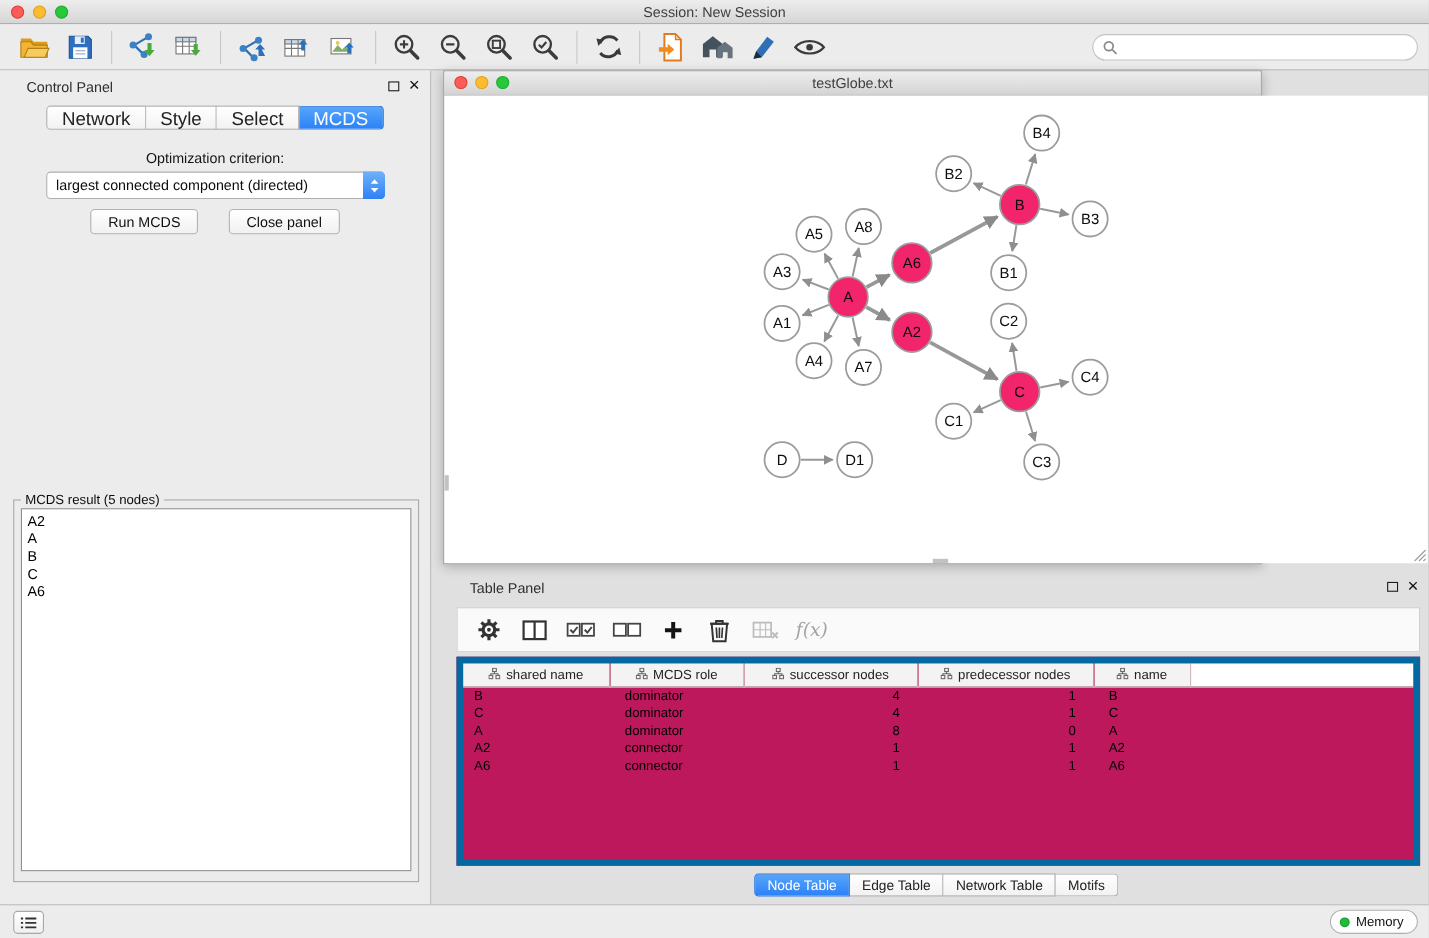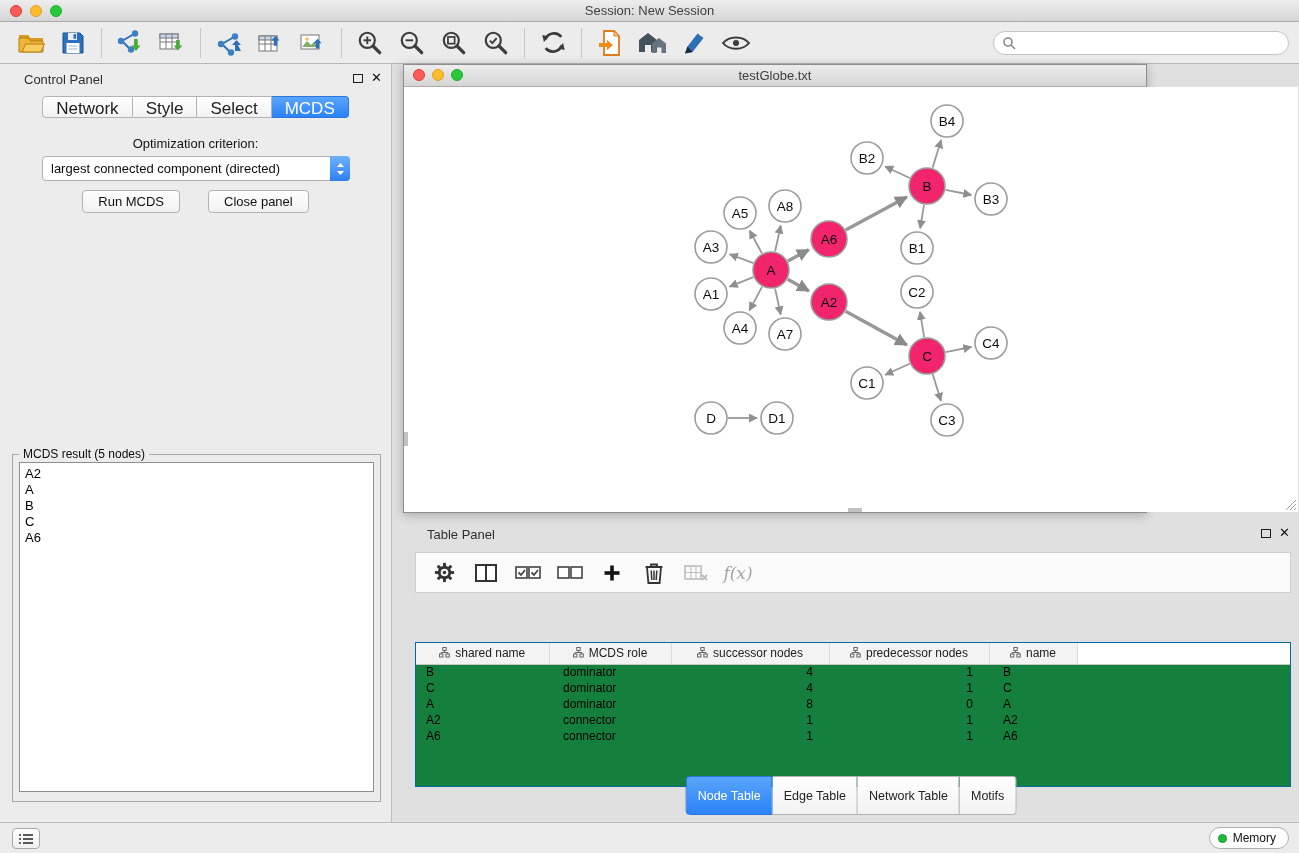--- a/index.html
+++ b/index.html
@@ -36,21 +36,21 @@
   .panel-float { position:absolute; right:28px; top:10px; width:10px; height:9px; border:1.5px solid #1d1d1d; }
   .panel-close { position:absolute; right:9px; top:6px; font-size:13px; font-weight:bold; color:#101010; }
   .seg-row { display:flex; justify-content:center; }
   #control-tabs { position:absolute; top:32px; left:0; width:100%; }
   .seg-btn { font-size:17px; color:#222; background:linear-gradient(#ffffff,#f2f2f2);
              border:1px solid #b3b3b3; border-left:none; padding:2px 13px; height:22px; cursor:default;
              font-family:"Liberation Sans",sans-serif; }
   .seg-btn:first-child { border-left:1px solid #b3b3b3; border-radius:4px 0 0 4px; }
   .seg-btn:last-child  { border-radius:0 4px 4px 0; }
   .seg-btn.active { background:linear-gradient(#58a5fa,#2c82f7); border-color:#2a76dd; color:#fff; }
-  .seg-sm .seg-btn { font-size:12.5px; height:39px; padding:1px 11px; }
+  .seg-sm .seg-btn { font-size:12.5px; height:21px; padding:1px 11px; }
   .opt-label { position:absolute; top:72px; width:100%; text-align:center; font-size:13px; color:#151515; }
   .dropdown { position:absolute; top:92px; left:42px; width:308px; height:25px; background:#fff;
               border:1px solid #b0b0b0; border-radius:4px; display:flex; align-items:center; }
   .dropdown-text { flex:1; font-size:13px; padding-left:8px; color:#0d0d0d; white-space:nowrap; overflow:hidden; }
   .dropdown-stepper { width:20px; height:25px; margin:-1px -1px -1px 0; border-radius:0 4px 4px 0;
                       background:linear-gradient(#6fb1fb,#2d80f5); display:flex; align-items:center; justify-content:center; }
   .btn-row { position:absolute; top:126px; width:100%; display:flex; justify-content:center; gap:28px; }
   .mac-btn { font-size:13px; color:#101010; background:linear-gradient(#ffffff,#f1f1f1);
              border:1px solid #b3b3b3; border-radius:4px; height:23px; padding:0 15px; cursor:default;
              font-family:"Liberation Sans",sans-serif; }
@@ -71,22 +71,22 @@
   .scroll-mark-h { position:absolute; bottom:0; left:444px; width:14px; height:4px; background:#c2c2c2; }
   .grip { position:absolute; right:1px; bottom:1px; }
 
   
   #table-panel { position:absolute; left:403px; top:519px; width:896px; height:303px; }
   #table-toolbar { position:absolute; top:33px; left:12px; right:8px; height:41px; background:#fafafa;
                    border:1px solid #cfcfcf; display:flex; align-items:center; padding-left:10px; gap:6px; }
   .tt-btn { width:36px; height:34px; display:flex; align-items:center; justify-content:center;
             background:none; border:none; cursor:default; }
   .fx { font-family:"DejaVu Serif",serif; font-style:italic; font-size:17px; color:#a3a3a3; }
-  #table-box { position:absolute; top:78px; left:12px; right:8px; bottom:35px; background:#15803d;
-               border:1px solid #0369a1; overflow:hidden;margin-top:45px; }
+  #table-box { position:absolute; top:78px; left:12px; right:8px; bottom:35px; background:#be185d;
+               border:6px solid #0369a1; overflow:hidden; }
   #node-table { border-collapse:collapse; table-layout:fixed; width:100%; }
   #node-table th { height:21px; background:#f3f3f3; border-right:1px solid #dcdcdc; border-bottom:1px solid #c6c6c6;
                    font-size:12px; font-weight:normal; color:#222; text-align:center; overflow:hidden; white-space:nowrap; }
   #node-table th.filler { background:#fff; border-right:none; }
   #node-table td { height:16px; font-size:12px; color:#000; white-space:nowrap; overflow:hidden; }
   td.c0 { padding-left:10px; }
   td.c1 { padding-left:14px; }
   td.c2 { text-align:right; padding-right:16px; }
   td.c3 { text-align:right; padding-right:16px; }
   td.c4 { padding-left:14px; }

